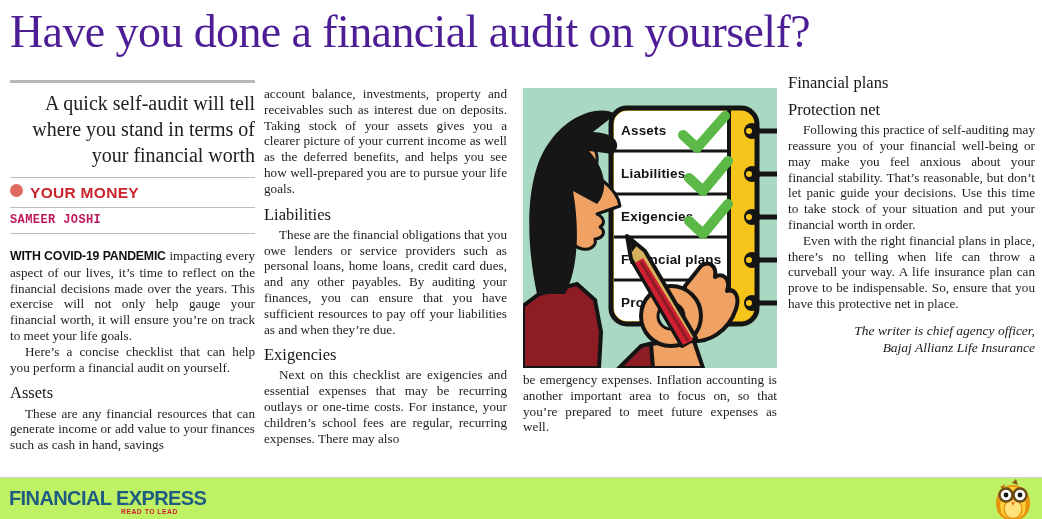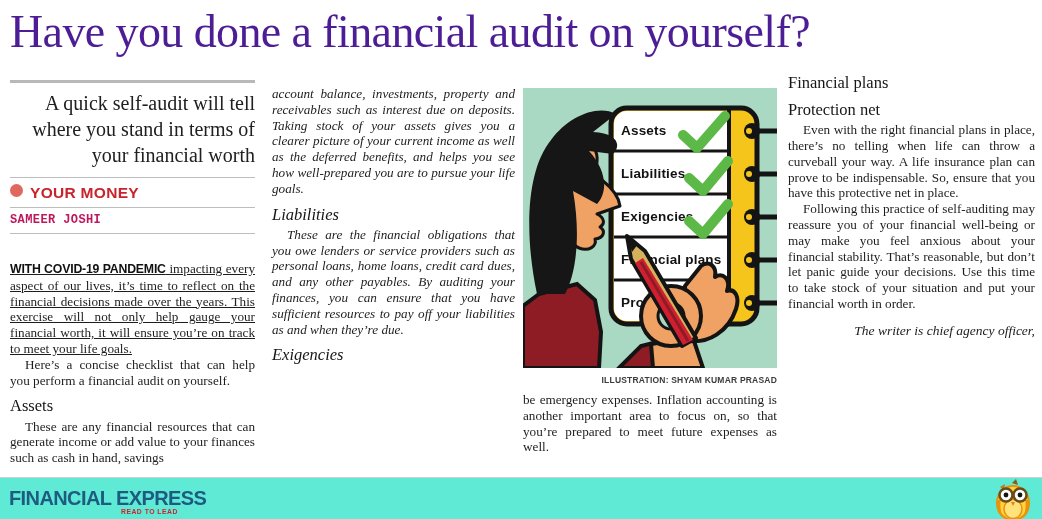--- a/index.html
+++ b/index.html
@@ -8,21 +8,21 @@
   .page { position:absolute; inset:0; background:#fff; }
 
   
   .headline { position:absolute; left:10px; top:2px; width:1024px;
     font-family:"Liberation Serif", serif; font-size:46px; line-height:1.3;
     letter-spacing:-0.6px; color:#4c1d95; font-weight:500; }
 
   
   .col { position:absolute; top:80px; text-align:justify; }
   .col1 { left:10px;  width:245px; }
-  .col2 { left:272px; width:243px;font-style:italic; }
+  .col2 { left:264px; width:243px; }
   .col3 { left:523px; width:254px; }
   .col4 { left:788px; top:74px; width:247px; }
 
   .body-text { font-size:13.2px; line-height:15.8px; color:#1d1d1d; }
   .ind { text-indent:15px; }
   .lead-in { font-family:"Liberation Sans", sans-serif; font-weight:bold;
     font-size:12.3px; letter-spacing:-0.2px; color:#111; }
 
   .rule-thick { border-top:3px solid #b8b8b8; }
   .rule { border-top:1px solid #bdbdbd; }
@@ -34,35 +34,35 @@
   .kicker-dot { width:13px; height:13px; border-radius:50%; background:#e0695f; display:inline-block; }
   .kicker-label { font-family:"Liberation Sans", sans-serif; font-weight:bold;
     font-size:15.5px; letter-spacing:0.3px; color:#c9232b; }
   .byline { font-family:Liberation Mono, monospace; font-weight:bold;
     font-size:12px; letter-spacing:0.4px; color:#be185d; padding:5px 0 6px 0; text-align:left; }
 
   .sec-heading { font-family:"Liberation Serif", serif; font-size:16.5px; font-weight:500;
     color:#161616; text-align:left; margin:9px 0 3px 0; line-height:1.1; }
   .first-heading { margin-top:0; }
   p.body-text { margin-bottom:0; }
-  .intro { margin-top:27px;text-decoration:underline; }
+  .intro { margin-top:14px; }
 
   
   .illus-box { width:254px; height:280px; margin-top:8px; }
   .illus-credit { font-family:"Liberation Sans", sans-serif; font-weight:bold;
     font-size:8.5px; letter-spacing:0.2px; color:#3c3c3c; text-align:right; margin:3px 0 7px 0; }
   .chk-label { font-family:"Liberation Sans", sans-serif; font-weight:bold; font-size:13.5px;
     letter-spacing:0.2px; fill:#121212; }
 
   .writer-note { font-style:italic; font-size:13.5px; line-height:17px;
     text-align:right; margin-top:10px; color:#1a1a1a; }
 
   
   .footer { position:absolute; left:0; right:0; top:477px; height:42px;
-    background:#5eead4; border-top:1px solid #cfcfcf; z-index:5; }
+    background:#bef264; border-top:1px solid #cfcfcf; z-index:5; }
   .brand { position:absolute; left:9px; top:9px;
     font-family:"Liberation Sans", sans-serif; font-weight:bold; font-size:20px;
     letter-spacing:-0.6px; color:#1e5b80; }
   .tagline { position:absolute; left:121px; top:30px;
     font-family:"Liberation Sans", sans-serif; font-weight:bold; font-size:6.8px;
     letter-spacing:0.5px; color:#ce2230; }
   .meta { position:absolute; left:198px; top:3px;
     font-family:"DejaVu Sans Mono", monospace; font-size:12.5px; line-height:17px;
     color:#4d4d4d; text-align:left; }
   .owl { position:absolute; right:6px; top:0px; }
@@ -89,20 +89,21 @@
     <p class="body-text ind">Here’s a concise checklist that can help you perform a financial audit on yourself.</p>
     <h3 class="sec-heading">Assets</h3>
     <p class="body-text ind">These are any financial resources that can generate income or add value to your finances such as cash in hand, savings</p>
   </div>
 
   <div class="col col2">
     <p class="body-text" style="margin-top:6px">account balance, investments, property and receivables such as interest due on deposits. Taking stock of your assets gives you a clearer picture of your current income as well as the deferred benefits, and helps you see how well-prepared you are to pursue your life goals.</p>
     <h3 class="sec-heading">Liabilities</h3>
     <p class="body-text ind">These are the financial obligations that you owe lenders or service providers such as personal loans, home loans, credit card dues, and any other payables. By auditing your finances, you can ensure that you have sufficient resources to pay off your liabilities as and when they’re due.</p>
     <h3 class="sec-heading">Exigencies</h3>
+    <p class="body-text ind">Next on this checklist are exigencies and essential expenses that may be recurring outlays or one-time costs. For instance, your children’s school fees are regular, recurring expenses. There may also</p>
   </div>
 
   <div class="col col3">
     <svg class="illus-box" viewBox="0 0 254 280">
       <rect x="0" y="0" width="254" height="280" fill="#a9d8c3"></rect>
 
       <g stroke="#141414" stroke-width="5">
         <line x1="228" y1="43" x2="254" y2="43"></line>
         <line x1="228" y1="86" x2="254" y2="86"></line>
         <line x1="228" y1="129" x2="254" y2="129"></line>
@@ -159,31 +160,31 @@
         <path d="M130,280 L128,256 170,250 180,280 Z" fill="#efa263" stroke="#141414" stroke-width="4"></path>
         <path d="M160,252 C186,258 206,242 213,221 C217,209 212,200 204,203 C208,191 200,184 192,189 C194,178 186,172 178,178 L162,198 Z" fill="#efa263" stroke="#141414" stroke-width="4" stroke-linejoin="round"></path>
         <circle cx="148" cy="228" r="30" fill="#efa263" stroke="#141414" stroke-width="4"></circle>
         <circle cx="148" cy="228" r="13" fill="#a9d8c3" stroke="#141414" stroke-width="3"></circle>
         <path d="M104,148 L122,163 L173,250 L159,258 L108,171 Z" fill="#d6b15c" stroke="#141414" stroke-width="4" stroke-linejoin="round"></path>
         <path d="M104,148 L115,156 L109,164 Z" fill="#141414"></path>
         <path d="M120,170 L170,252 L160,257 L112,175 Z" fill="#cf1f30"></path>
         <line x1="118" y1="174" x2="165" y2="253" stroke="#8e1c25" stroke-width="3"></line>
       </g>
     </svg>
-    <div class="illus-credit">ILLUSTRATION: SHYAM KUMAR PRASAD</div>
     <p class="body-text">be emergency expenses. Inflation accounting is another important area to focus on, so that you’re prepared to meet future expenses as well.</p>
   </div>
 
   <div class="col col4">
     <h3 class="sec-heading first-heading">Financial plans</h3>
     <h3 class="sec-heading">Protection net</h3>
+    <p class="body-text ind">Following this practice of self-auditing may reassure you of your financial well-being or may make you feel anxious about your financial stability. That’s reasonable, but don’t let panic guide your decisions. Use this time to take stock of your situation and put your financial worth in order.</p>
     <p class="body-text ind">Even with the right financial plans in place, there’s no telling when life can throw a curveball your way. A life insurance plan can prove to be indispensable. So, ensure that you have this protective net in place.</p>
-    <p class="body-text ind">Following this practice of self-auditing may reassure you of your financial well-being or may make you feel anxious about your financial stability. That’s reasonable, but don’t let panic guide your decisions. Use this time to take stock of your situation and put your financial worth in order.</p>
     <div class="writer-note">
       <div>The writer is chief agency officer,</div>
+      <div>Bajaj Allianz Life Insurance</div>
     </div>
   </div>
 
   <div class="footer">
     <div class="brand">FINANCIAL EXPRESS</div>
     <div class="tagline">READ TO LEAD</div>
     <div class="meta">
     </div>
     <svg class="owl" width="44" height="44" viewBox="0 0 44 44">
       <path d="M20,5 L24,1 L26,7 Z" fill="#8a5a1d"></path>

